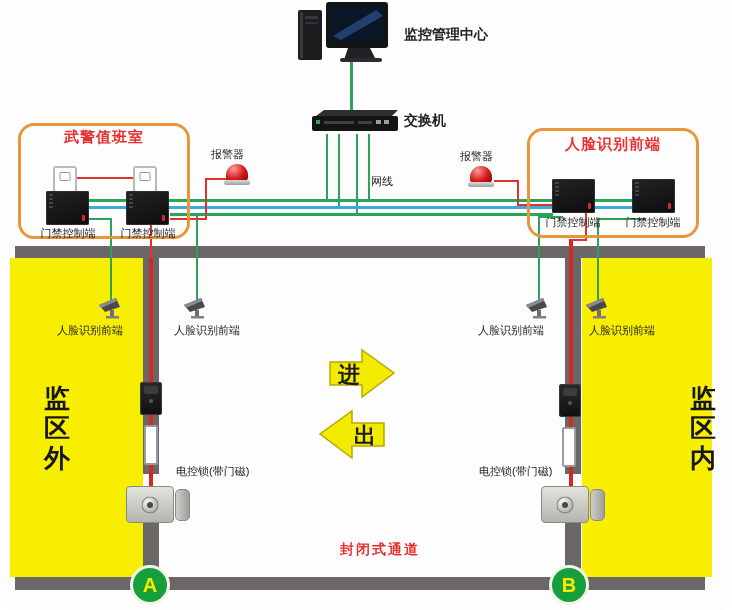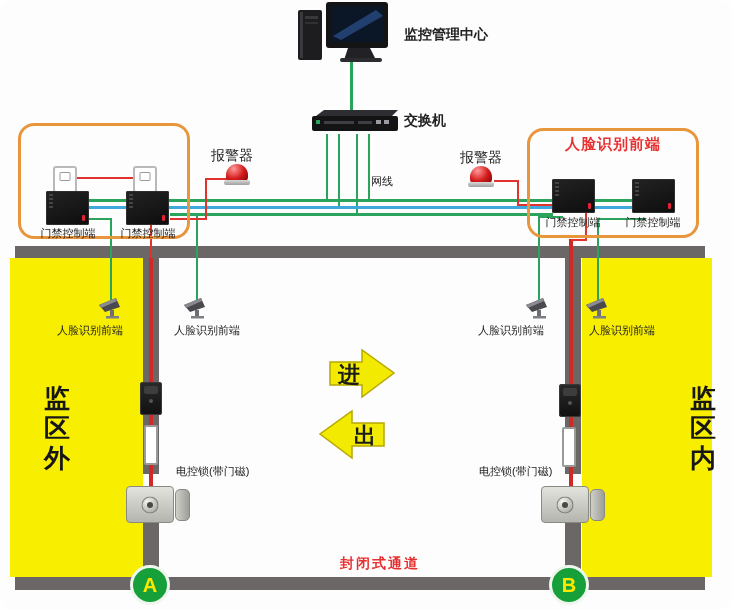--- a/index.html
+++ b/index.html
@@ -15,21 +15,21 @@
   .wire{z-index:4;}
   .wg{background:#2aa45c;}
   .wb{background:#3fa8dc;}
   .wr{background:#e0332e;}
   .stripe{z-index:3;background:#cf2a26;}
   
   .room{border:3px solid #e8963c;border-radius:16px;background:transparent;z-index:4;}
   .room-title{color:#e83030;font-weight:bold;font-size:15px;text-align:center;z-index:6;letter-spacing:1px;}
   .lbl{color:#222;font-size:11px;z-index:6;white-space:nowrap;}
   .lbl-c{text-align:center;}
-  .lbl-md{font-size:14px;}
+  .lbl-md{font-size:11px;}
   .lbl-lg{font-size:14px;}
   
   .controller{background:linear-gradient(160deg,#232323,#0d0d0d);border-radius:2px;z-index:5;box-shadow:inset 0 0 0 1px #2e2e2e;}
   .controller .led{position:absolute;right:4px;bottom:4px;width:3px;height:6px;background:#d23;border-radius:1px;}
   .controller .vtx{position:absolute;left:3px;top:3px;width:4px;height:16px;background:repeating-linear-gradient(#444 0 2px,transparent 2px 4px);}
   .ebtn{background:#fff;border:2px solid #b9b9b9;border-radius:3px;z-index:5;}
   .ebtn .glyph{position:absolute;left:50%;top:4px;transform:translateX(-50%);width:9px;height:7px;border:1.5px solid #9a9a9a;border-radius:1px;}
   .siren-dome{width:22px;height:17px;background:radial-gradient(circle at 35% 28%,#ff9a9a,#d31a1a 55%,#7e0808);border-radius:11px 11px 4px 4px;z-index:5;}
   .siren-base{position:absolute;left:-2px;top:16px;width:26px;height:5px;background:linear-gradient(#d9d9d9,#9f9f9f);border-radius:2px;}
   .reader{background:linear-gradient(#2a2a2a,#101010);border-radius:3px;z-index:5;box-shadow:inset 0 0 0 1px #3a3a3a;}
@@ -114,20 +114,21 @@
       <rect x="16" y="13" width="30" height="3" fill="#3e3e44"></rect>
       <rect x="50" y="13" width="14" height="3" fill="#3e3e44"></rect>
       <rect x="68" y="12" width="5" height="4" fill="#9a9aa0"></rect>
       <rect x="76" y="12" width="5" height="4" fill="#9a9aa0"></rect>
     </svg>
   </div>
   <div class="abs lbl lbl-lg" style="left:404px;top:112px;font-weight:bold;">交换机</div>
   <div class="abs lbl" style="left:371px;top:174px;">网线</div>
 
   <div class="abs room" style="left:18px;top:123px;width:166px;height:110px;"></div>
+  <div class="abs room-title" style="left:18px;top:128px;width:172px;">武警值班室</div>
   <div class="abs ebtn" style="left:53px;top:166px;width:20px;height:23px;">
       <span class="glyph"></span>
     </div>
   <div class="abs ebtn" style="left:133px;top:166px;width:20px;height:23px;">
       <span class="glyph"></span>
     </div>
   <div class="abs controller" style="left:46px;top:191px;width:43px;height:34px;">
       <span class="vtx"></span>
       <span class="led"></span>
     </div>
@@ -225,21 +226,21 @@
     <svg width="90" height="115" viewBox="0 0 90 115">
       <polygon points="18,17 50,17 50,5 82,28 50,52 50,40 18,40" fill="#f2ea00" stroke="#b8a800" stroke-width="1.5"></polygon>
       <text x="26" y="37" font-size="22" font-weight="bold" fill="#1a1a1a">进</text>
       <polygon points="72,78 40,78 40,66 8,89 40,113 40,101 72,101" fill="#f2ea00" stroke="#b8a800" stroke-width="1.5"></polygon>
       <text x="42" y="98" font-size="22" font-weight="bold" fill="#1a1a1a">出</text>
     </svg>
   </div>
 
   <div class="abs zone-label" style="left:42px;top:383px;">监区外</div>
   <div class="abs zone-label" style="left:688px;top:383px;">监区内</div>
-  <div class="abs passage-label" style="left:300px;top:555px;width:160px;text-align:center;">封闭式通道</div>
+  <div class="abs passage-label" style="left:300px;top:541px;width:160px;text-align:center;">封闭式通道</div>
 
   <div class="abs gate" style="left:130px;top:565px;">
       <span>A</span>
     </div>
   <div class="abs gate" style="left:549px;top:565px;">
       <span>B</span>
     </div>
 
 </div>
 

